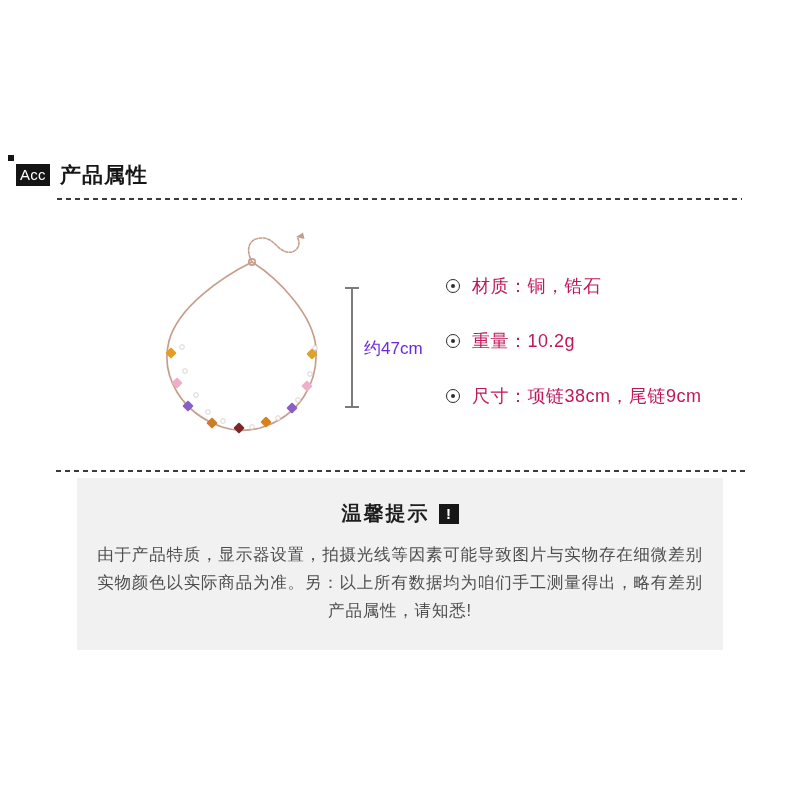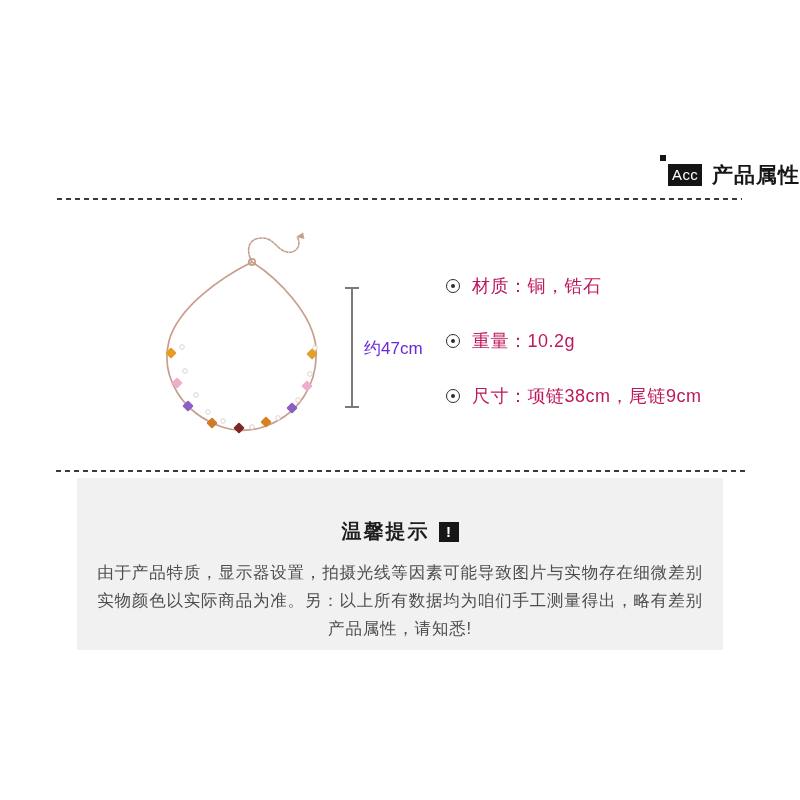--- a/index.html
+++ b/index.html
@@ -6,22 +6,22 @@
   body {
     width: 800px; height: 800px;
     background: #ffffff;
     font-family: "Liberation Sans", "DejaVu Sans", sans-serif;
     position: relative; overflow: hidden;
   }
   .stage { position: absolute; inset: 0; }
 
   
   .hdr {
-    position: absolute; left: 6px; right: 0; top: 160px; height: 30px;
-    display: flex; justify-content: flex-end; align-items: center;
+    position: absolute; left: 16px; right: 0; top: 160px; height: 30px;
+    display: flex; justify-content: flex-start; align-items: center;
     color: #161616; white-space: nowrap;
   }
   .brand-wrap { position: relative; display: inline-block; margin-right: 1px; }
   .brand-sq {
     position: absolute; left: -8px; top: -9px;
     width: 6px; height: 6px; background: #141414;
   }
   .brand-badge {
     display: inline-block; background: #141414; color: #ffffff;
     font-size: 15px; line-height: 20px; padding: 1px 4px 1px 4px;
@@ -62,21 +62,21 @@
   }
   .bullet-dot { width: 4.5px; height: 4.5px; background: #2c2c2c; border-radius: 50%; }
   .attr-label { font-size: 18px; color: #be185d; letter-spacing: 0.5px; }
 
   
   .notice {
     position: absolute; left: 77px; top: 478px; width: 646px; height: 172px;
     background: #f1f1f2; text-align: center;
   }
   .notice-title-row {
-    margin-top: 40px; display: flex; justify-content: center; align-items: center; gap: 9px;
+    margin-top: 22px; display: flex; justify-content: center; align-items: center; gap: 9px;
   }
   .notice-title { font-size: 20px; font-weight: 700; color: #1e1e1e; letter-spacing: 2px; }
   .notice-badge {
     width: 20px; height: 20px; background: #171717; color: #ffffff;
     font-size: 15px; font-weight: 700; line-height: 20px; text-align: center;
     display: inline-block;
   }
   .notice-body {
     margin-top: 13px; font-size: 16.5px; line-height: 28px;
     color: #4d4d4d; letter-spacing: 0.8px;

